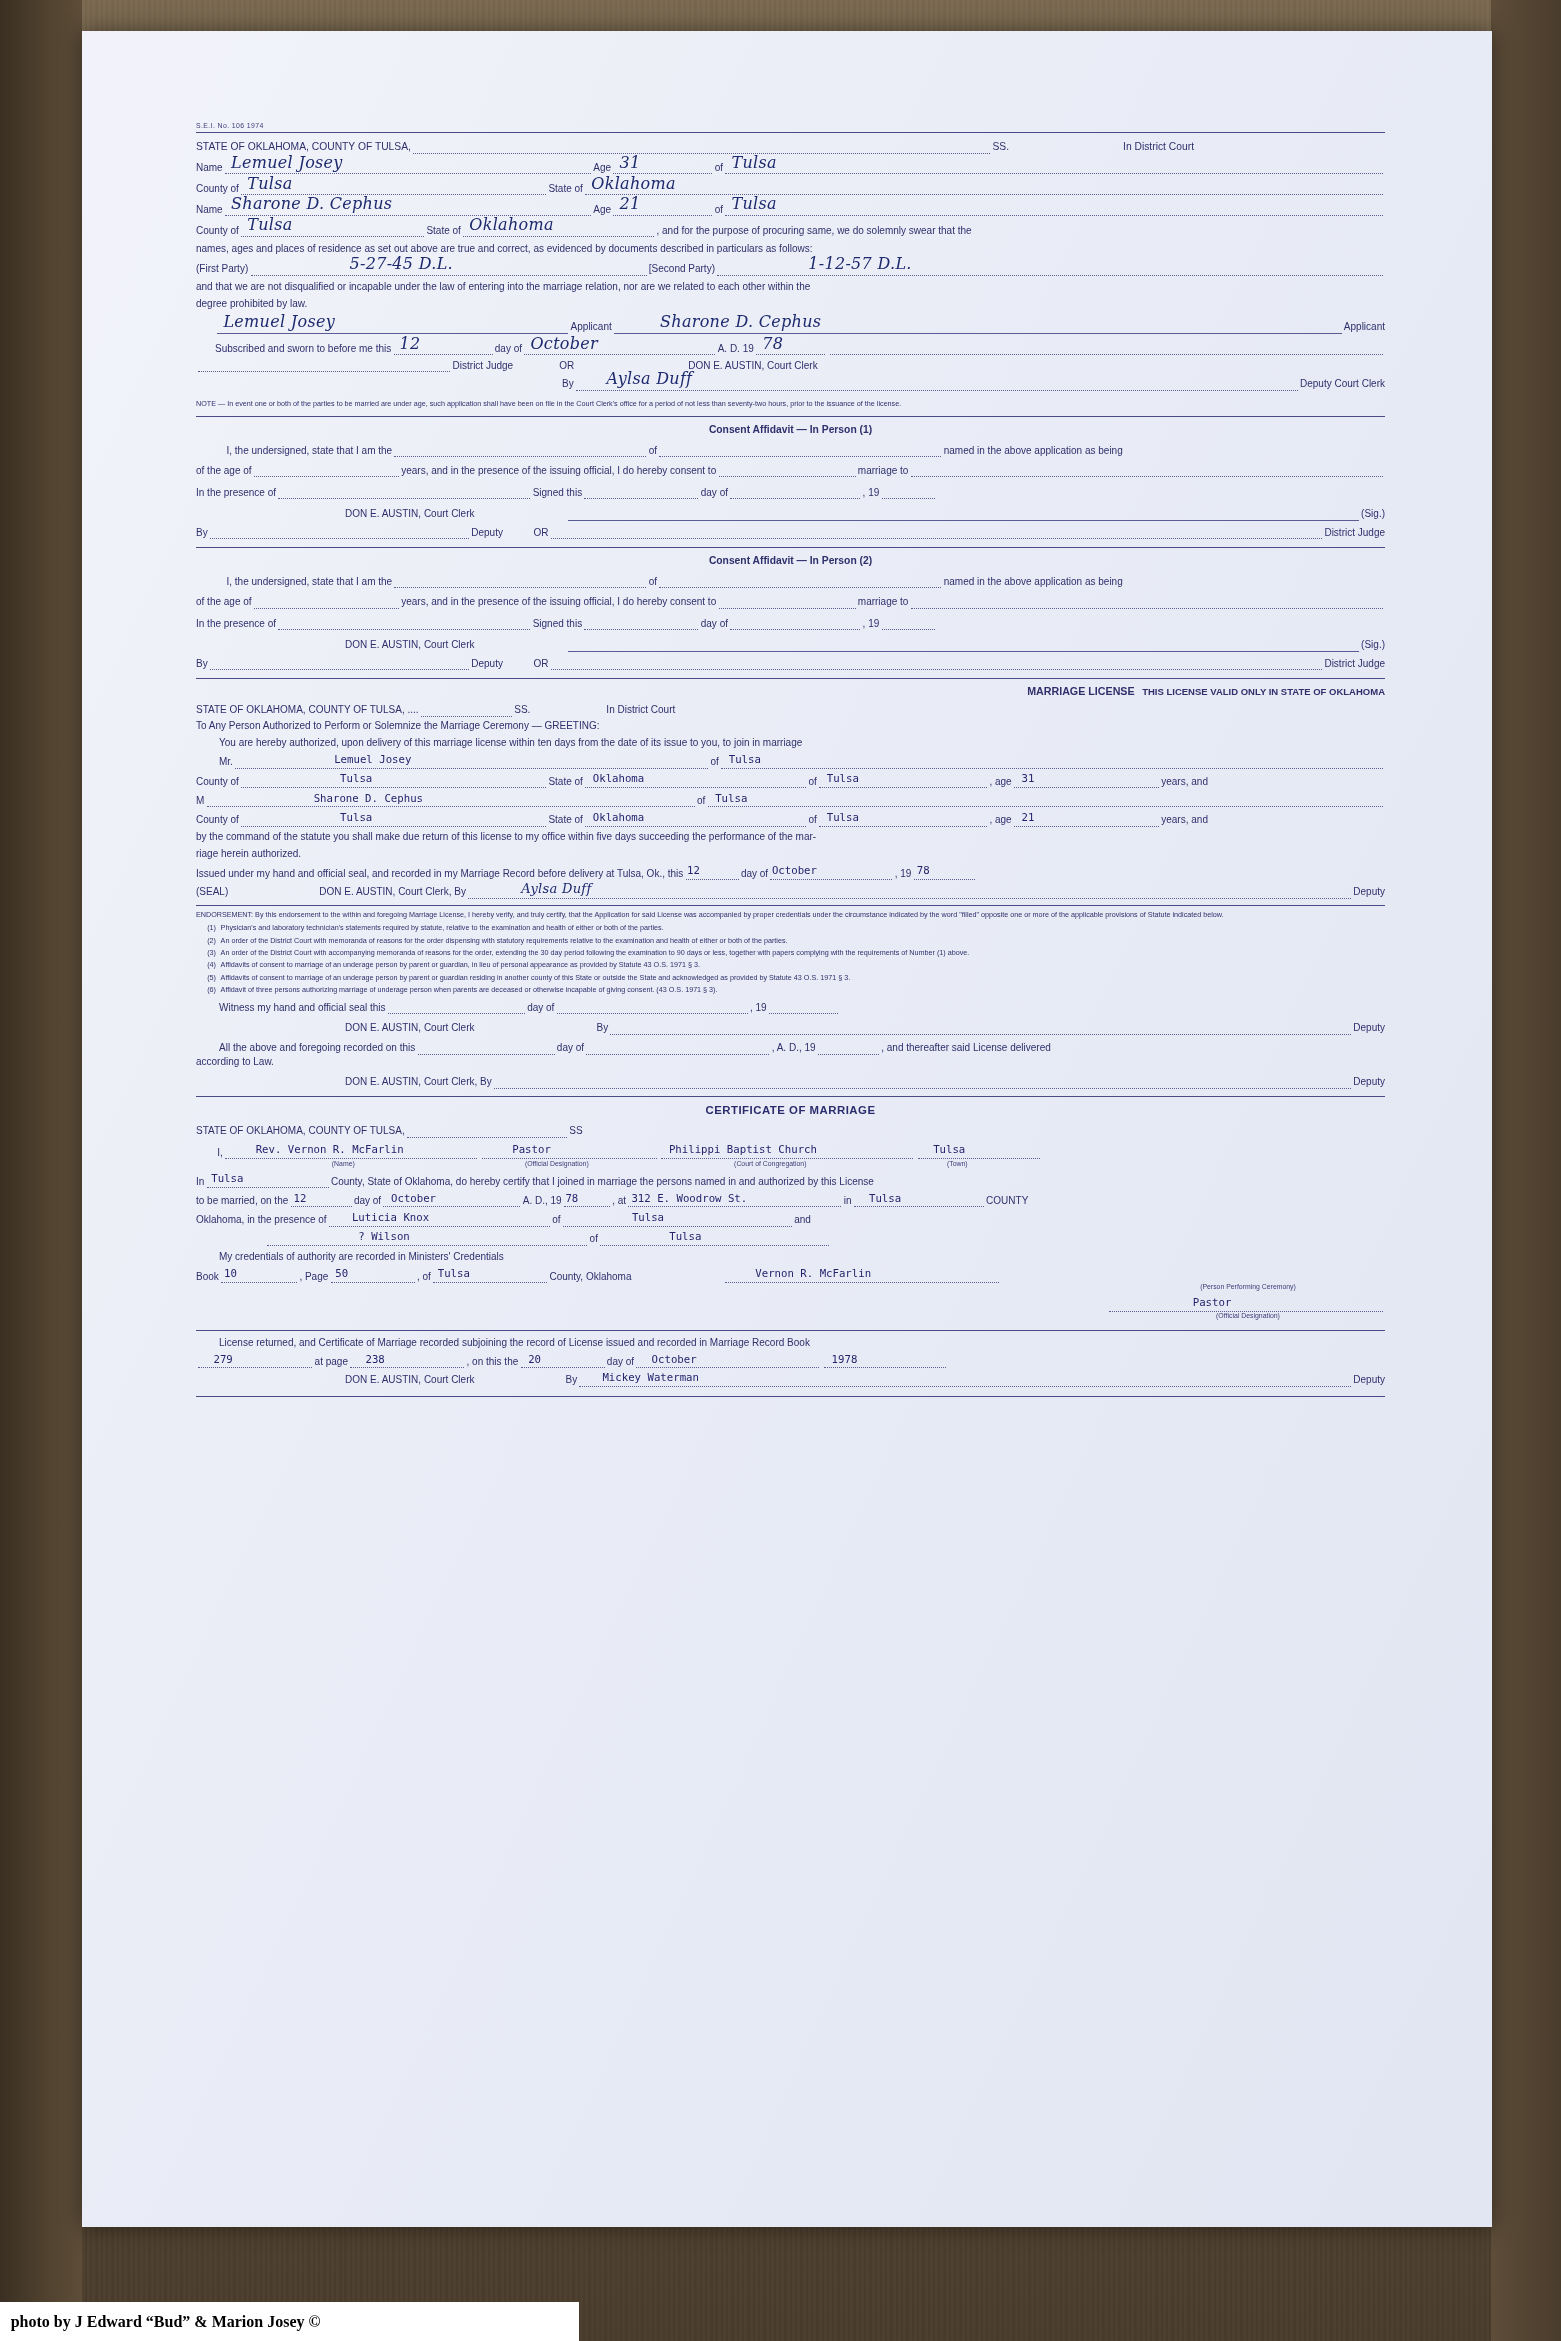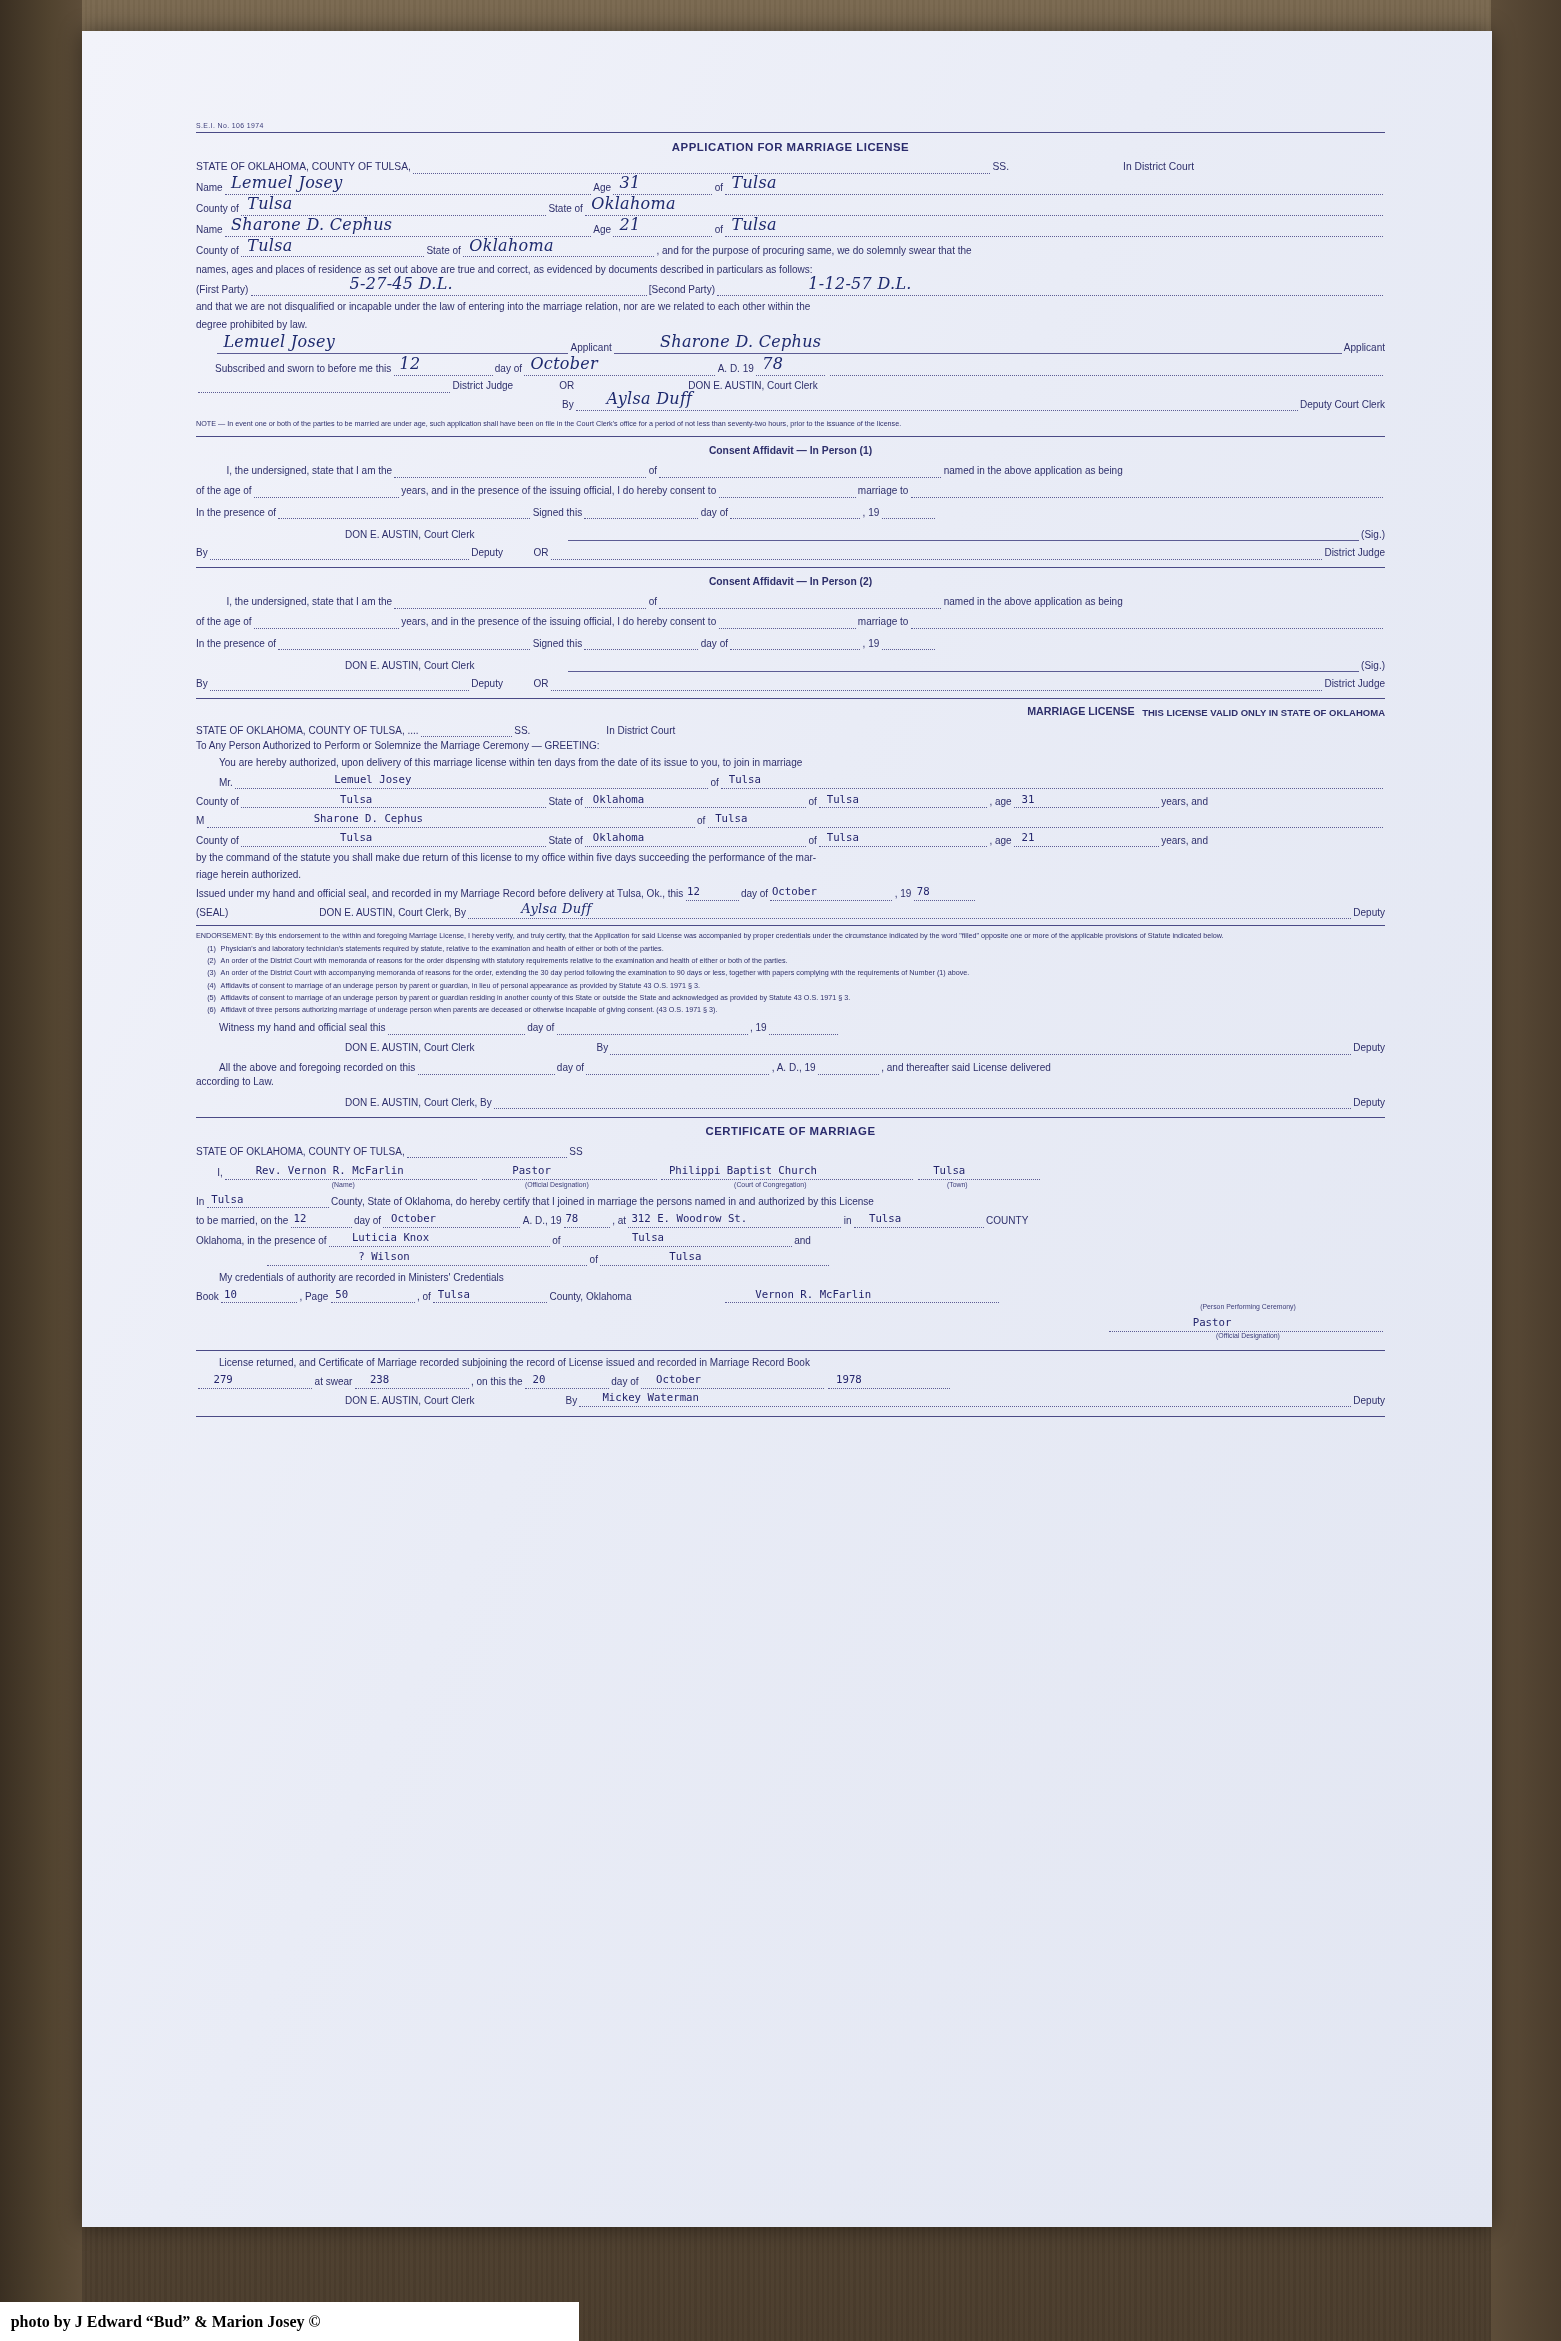--- a/index.html
+++ b/index.html
@@ -107,21 +107,20 @@
 <div class="right-strip"></div>
 
 <div class="sheet">
   <div class="sheet-inner"></div>
 
   <div class="form">
 
     <div class="hdrcode">S.E.I. No. 106 1974</div>
     <div class="hr" style="margin-top:2.3px;"></div>
 
-    <div class="sect-title" style="margin-top:6.1px;">APPLICATION FOR MARRIAGE LICENSE</div>
 
     <div class="dotrow" style="margin-top:6.1px;">
       <span class="smallcap">STATE OF OKLAHOMA, COUNTY OF TULSA,</span>
       <span class="fill"></span>
       <span class="smallcap">SS.</span>
       <span style="width:114px;"></span>
       <span class="smallcap">In District Court</span>
       <span style="width:191px;"></span>
     </div>
 
@@ -644,21 +643,21 @@
     </div>
 
     <div class="hr" style="margin-top:9.1px;"></div>
 
     <div class="row pad" style="margin-top:6.1px;">License returned, and Certificate of Marriage recorded subjoining the record of License issued and recorded in Marriage Record Book</div>
 
     <div class="dotrow" style="margin-top:5.3px;">
       <span class="fill" style="flex:0 0 114px;">
         <span class="typed" style="left:15.2px;">279</span>
       </span>
-      <span>at swear</span>
+      <span>at page</span>
       <span class="fill" style="flex:0 0 114px;">
         <span class="typed" style="left:15.2px;">238</span>
       </span>
       <span>, on this the</span>
       <span class="fill" style="flex:0 0 84px;">
         <span class="typed" style="left:7.6px;">20</span>
       </span>
       <span>day of</span>
       <span class="fill" style="flex:0 0 183px;">
         <span class="typed" style="left:15.2px;">October</span>

